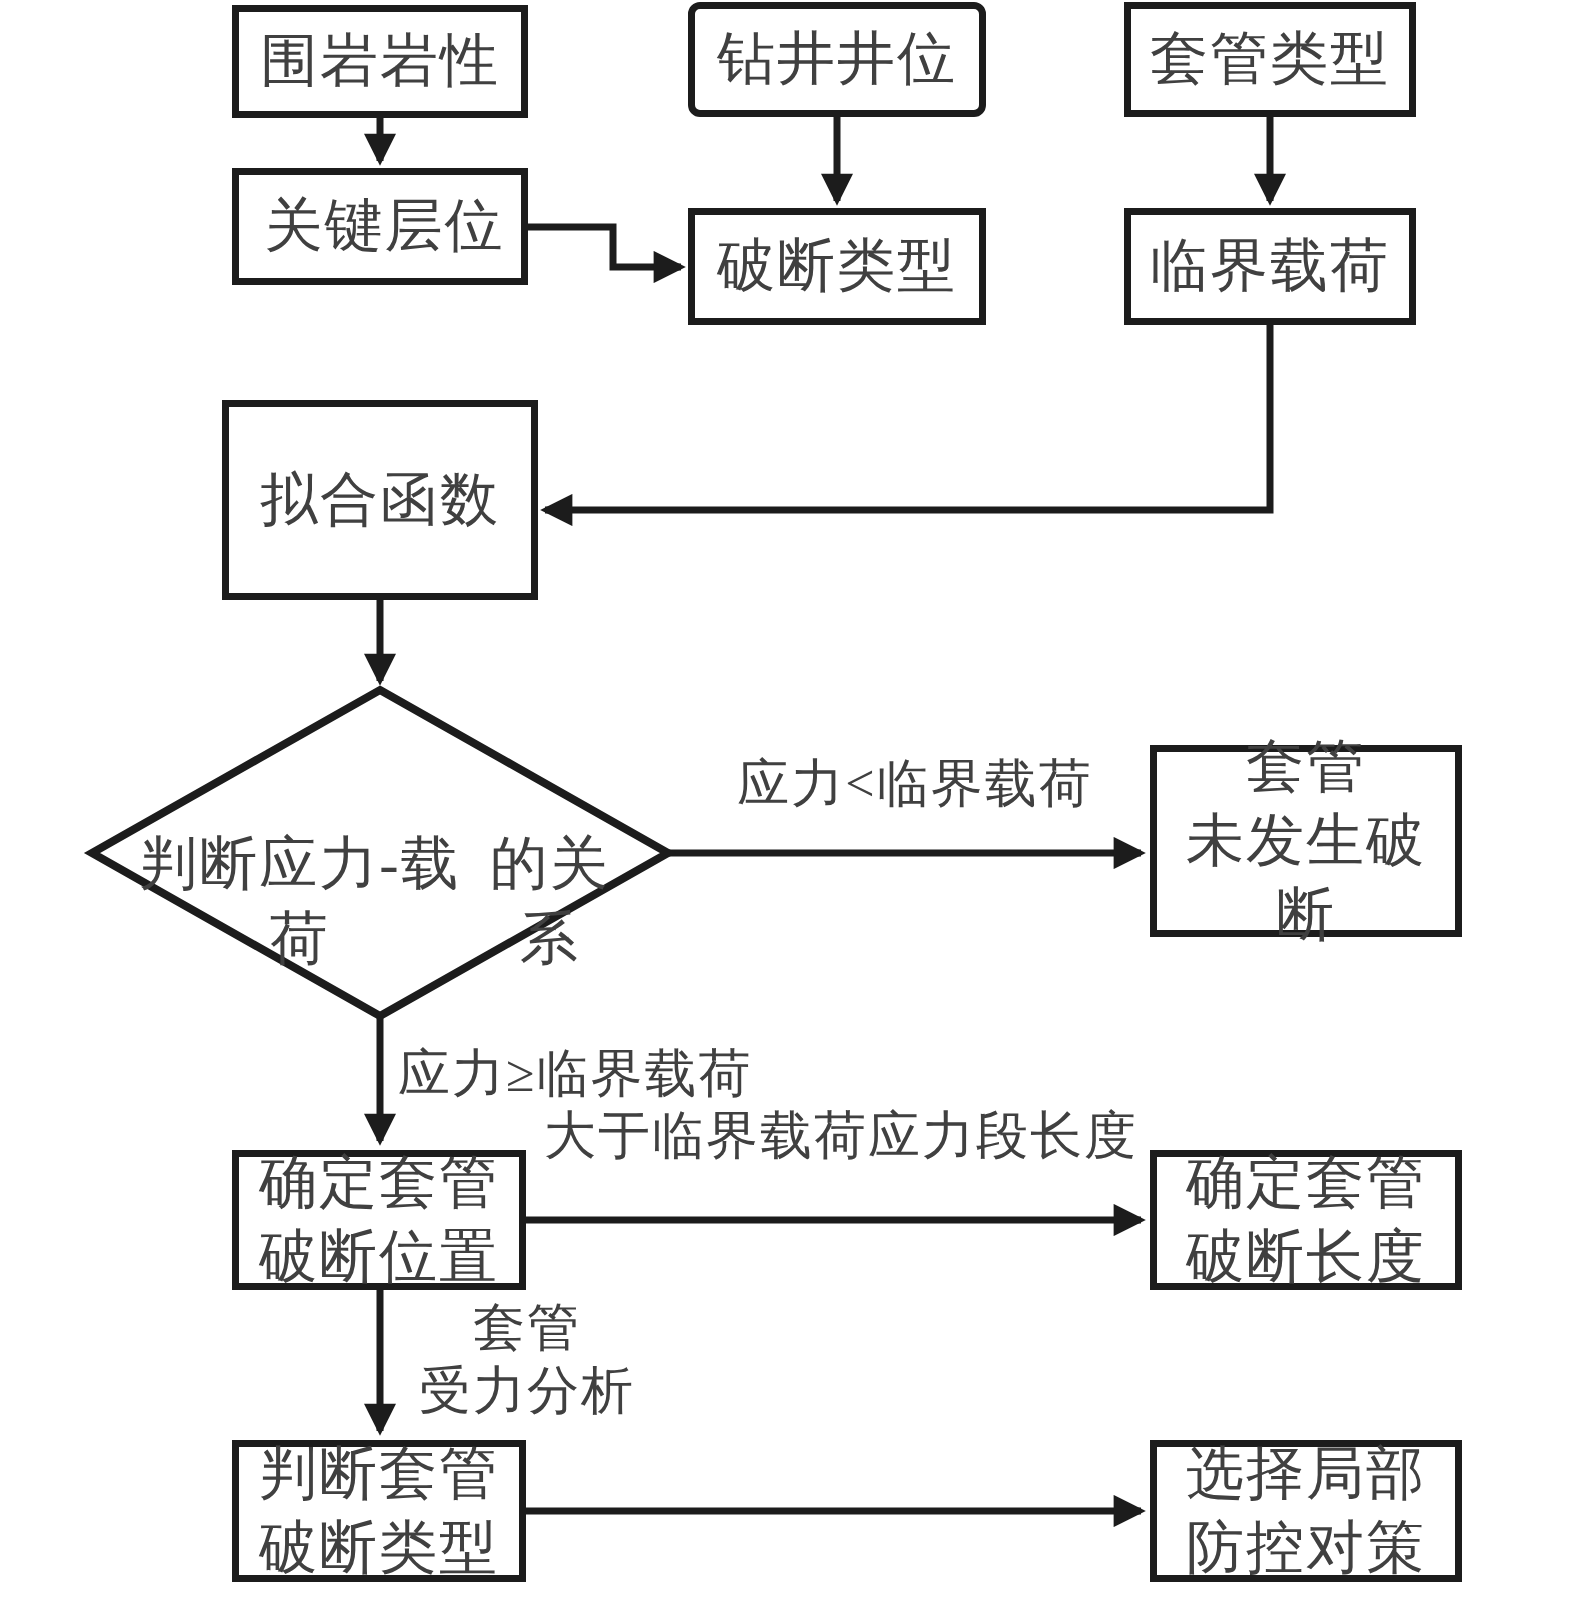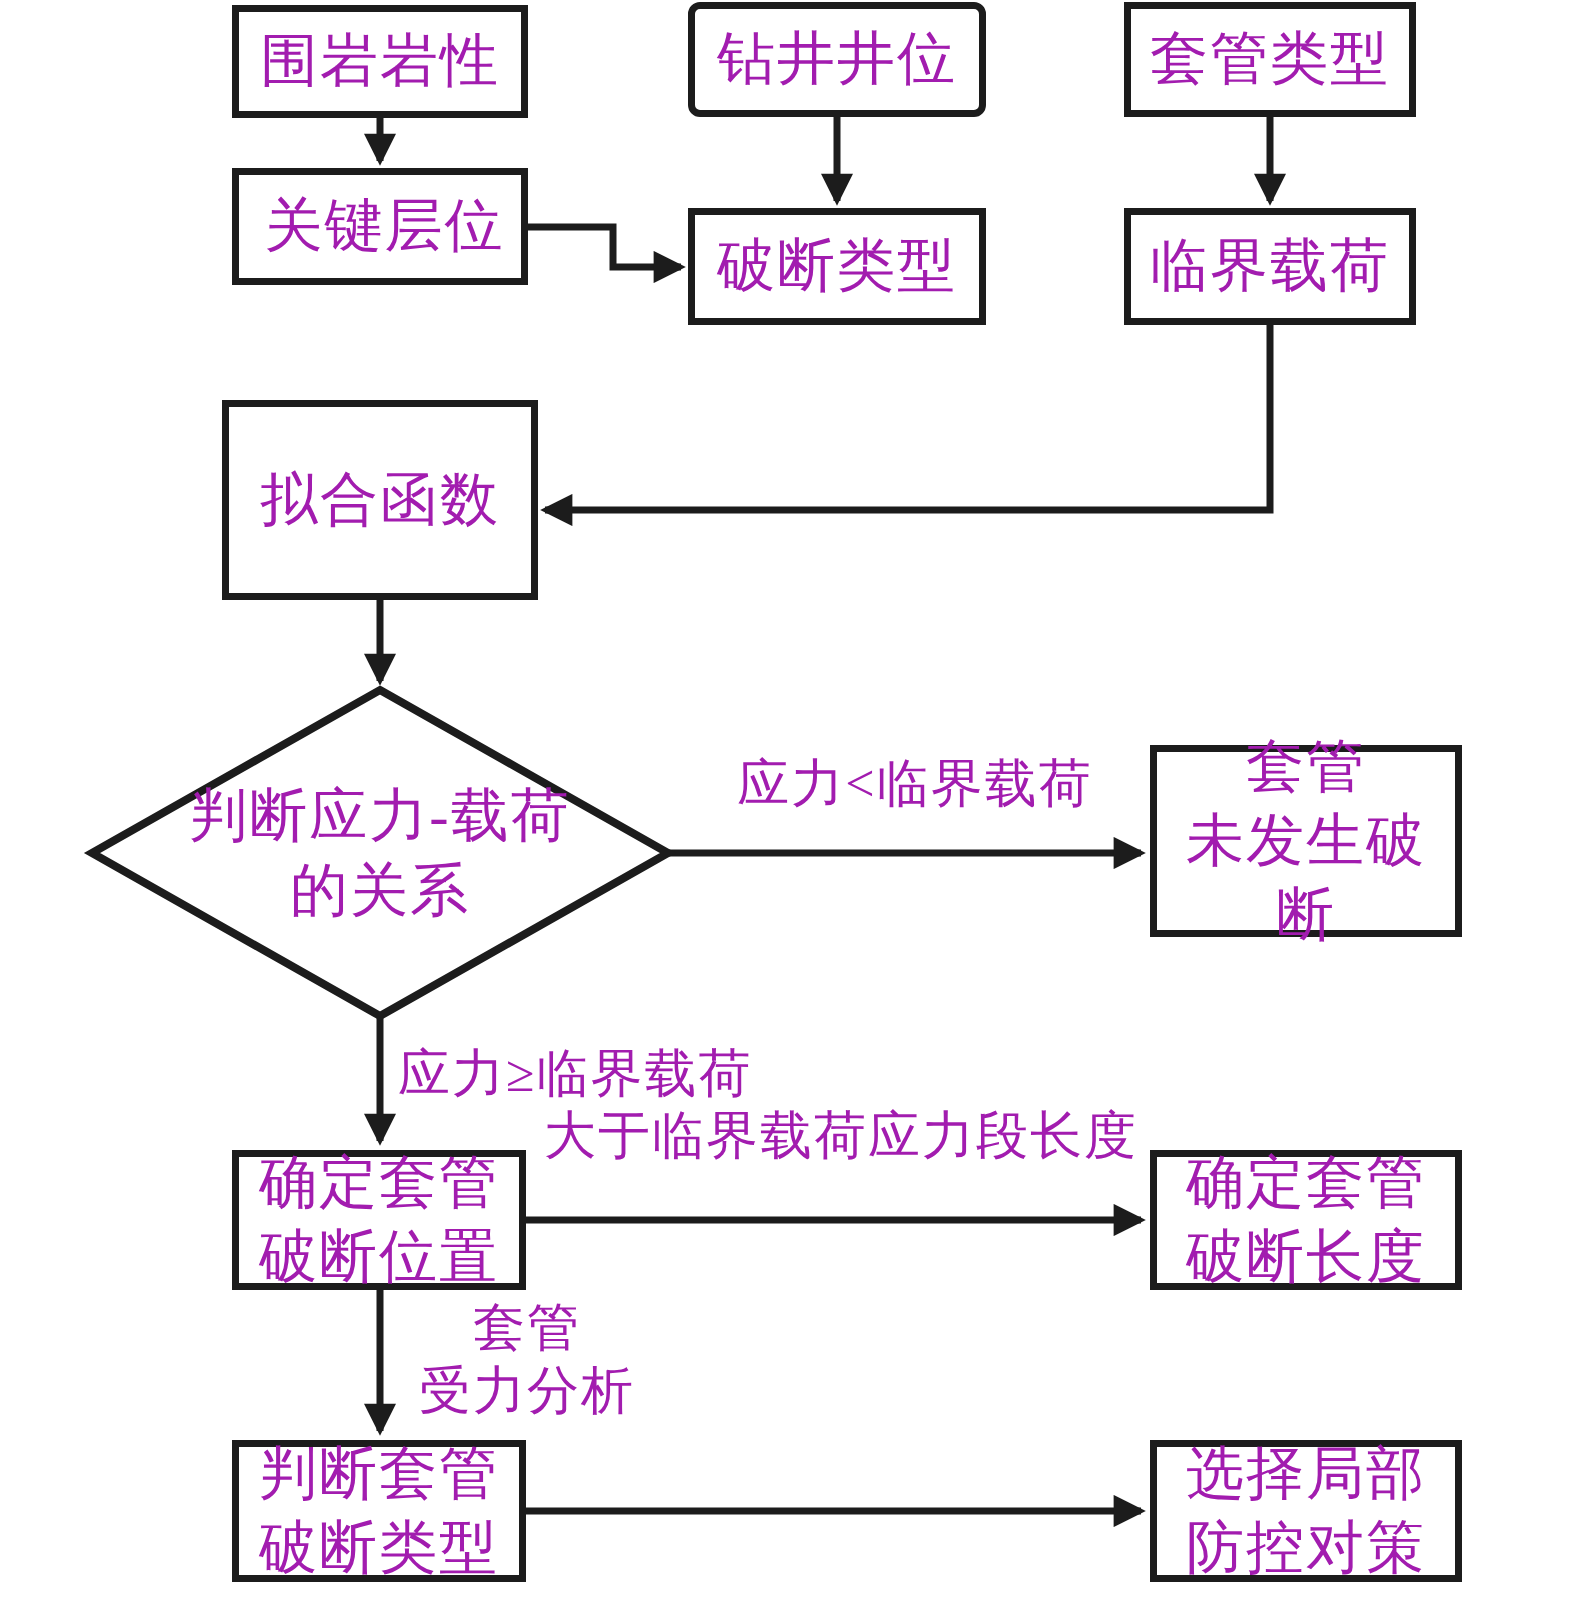--- a/index.html
+++ b/index.html
@@ -6,21 +6,21 @@
     margin: 0;
     padding: 0;
     background: #ffffff;
   }
   .canvas {
     position: relative;
     width: 1575px;
     height: 1597px;
     background: #ffffff;
     font-family: "Liberation Serif", "DejaVu Serif", serif;
-    color: #a21caf;
+    color: #404040;
     overflow: hidden;
   }
   .layer {
     position: absolute;
     left: 0; top: 0;
     width: 1575px; height: 1597px;
   }
   .node {
     position: absolute;
     box-sizing: border-box;
@@ -31,27 +31,28 @@
     align-items: center;
     justify-content: center;
     text-align: center;
     font-size: 58px;
     line-height: 1.28;
     letter-spacing: 2px;
   }
   .diamond-label {
     position: absolute;
     display: flex;
-    flex-direction: column;
+    flex-direction: row;
     align-items: center;
     justify-content: center;
     text-align: center;
     font-size: 58px;
     line-height: 1.3;
     letter-spacing: 2px;
+    margin-top: 48px;
   }
   .edge-label {
     position: absolute;
     font-size: 52px;
     line-height: 1.22;
     letter-spacing: 2px;
     white-space: nowrap;
   }
   .edge-label.center { text-align: center; }
   .edge-label.left   { text-align: left; }

